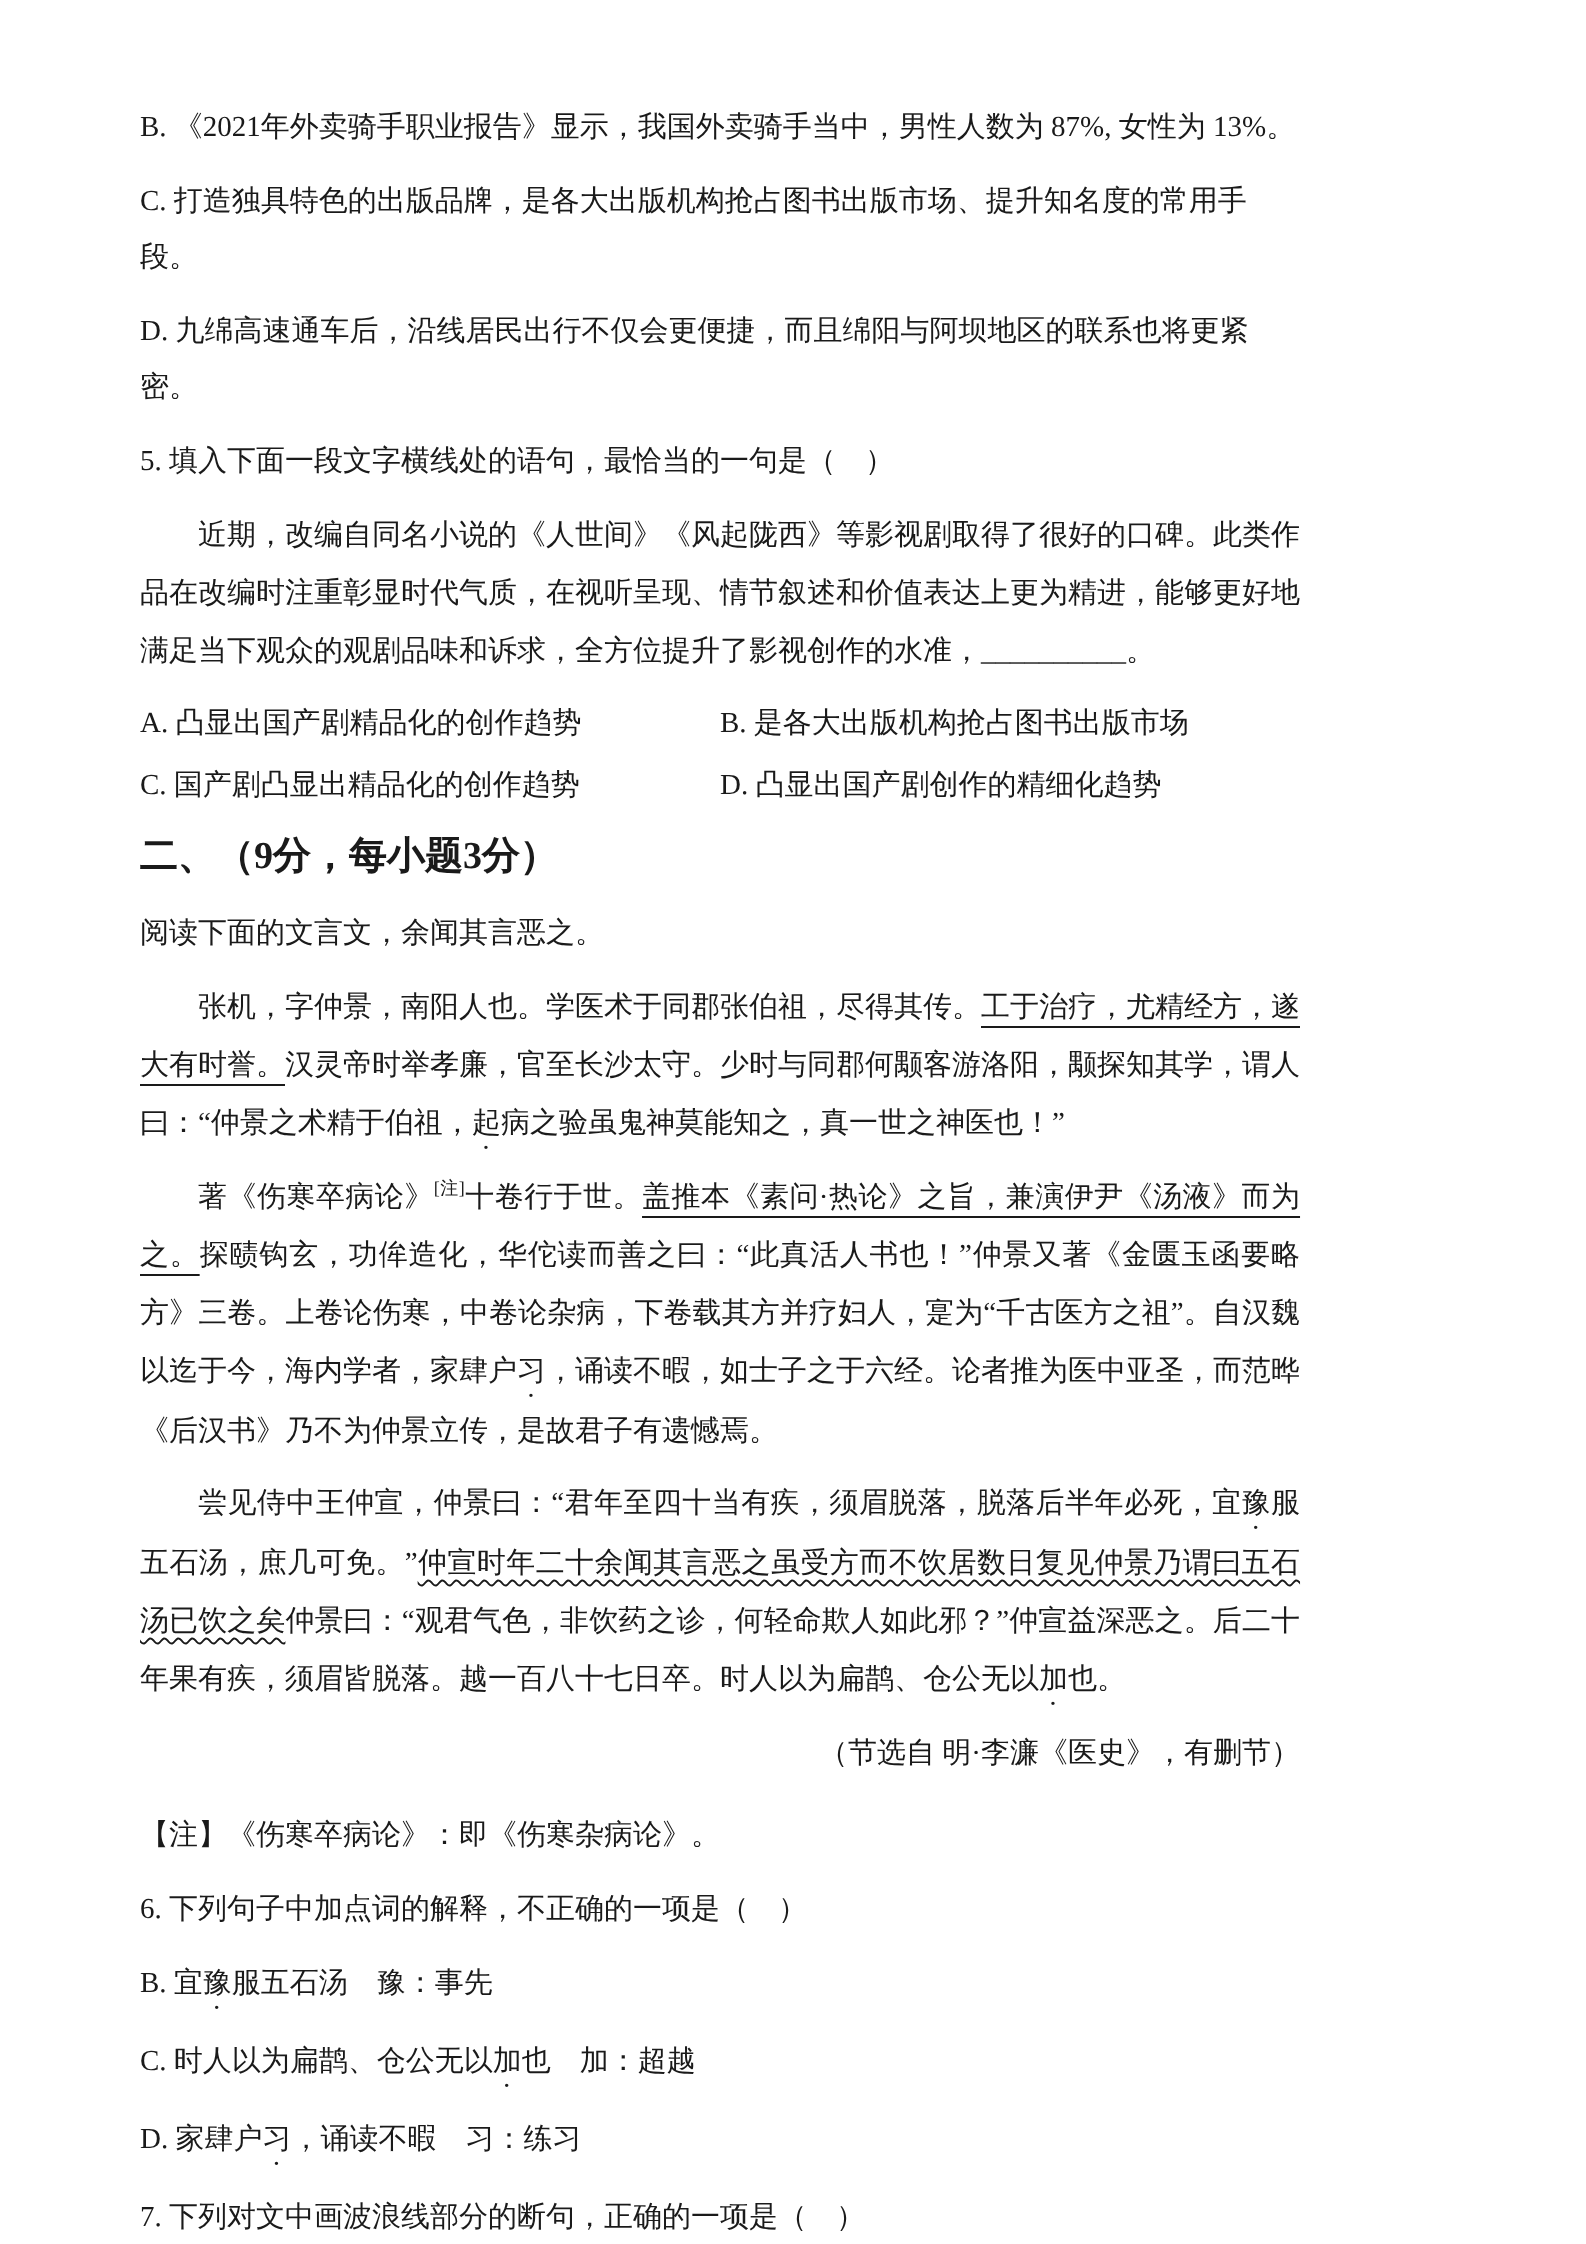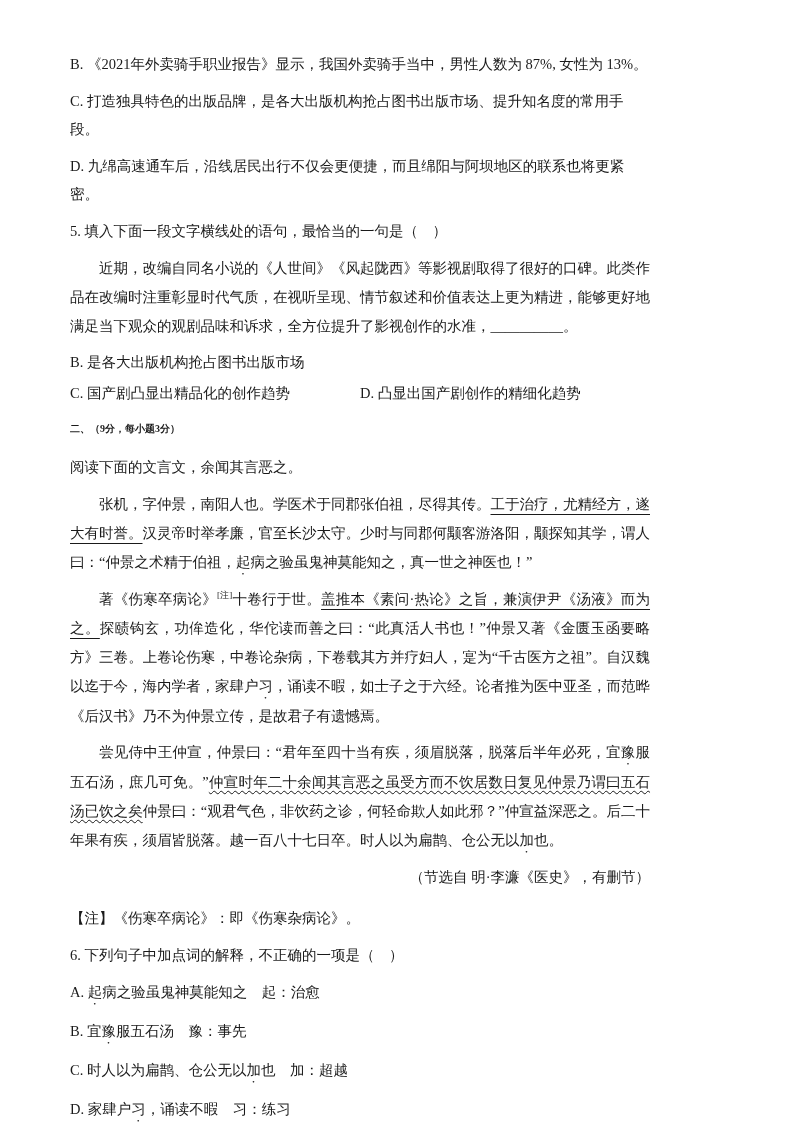--- a/index.html
+++ b/index.html
@@ -9,21 +9,21 @@
     overflow:hidden;
   }
   .page{
     box-sizing:border-box;
     width:720px;height:1122px;
     padding:50px 70px 0 70px;
     font-size:14.5px;
   }
   .line{line-height:28px;margin-bottom:9px;}
   .para{line-height:29px;text-align:justify;text-indent:2em;margin-bottom:7px;}
-  .heading{font-weight:bold;font-size:10px;line-height:28px;margin:8px 0 10px 0;}
+  .heading{font-weight:bold;font-size:19px;line-height:28px;margin:8px 0 10px 0;}
   .cols{display:flex;line-height:28px;margin-bottom:3px;}
   .cols > div{width:50%;}
   .right{text-align:right;line-height:29px;margin-bottom:12px;}
   .u{text-decoration:underline;text-underline-offset:5px;text-decoration-thickness:1px;}
   .wavy{text-decoration:underline wavy;text-underline-offset:3px;text-decoration-thickness:1px;}
   .dot{
     -webkit-text-emphasis:filled dot #1a1a1a;
     text-emphasis:filled dot #1a1a1a;
     -webkit-text-emphasis-position:under right;
     text-emphasis-position:under right;
@@ -33,33 +33,33 @@
 </head>
 <body>
 
 <div class="page" id="doc-root">
     <div class="line"><span>B. 《2021年外卖骑手职业报告》显示，我国外卖骑手当中，男性人数为 87%, 女性为 13%。</span></div>
     <div class="line"><span>C. 打造独具特色的出版品牌，是各大出版机构抢占图书出版市场、提升知名度的常用手段。</span></div>
     <div class="line"><span>D. 九绵高速通车后，沿线居民出行不仅会更便捷，而且绵阳与阿坝地区的联系也将更紧密。</span></div>
     <div class="line"><span>5. 填入下面一段文字横线处的语句，最恰当的一句是（　）</span></div>
     <div class="para"><span>近期，改编自同名小说的《人世间》《风起陇西》等影视剧取得了很好的口碑。此类作品在改编时注重彰显时代气质，在视听呈现、情节叙述和价值表达上更为精进，能够更好地满足当下观众的观剧品味和诉求，全方位提升了影视创作的水准，__________。</span></div>
     <div class="cols">
+      <div>A. 凸显出国产剧精品化的创作趋势</div>
       <div>B. 是各大出版机构抢占图书出版市场</div>
     </div>
     <div class="cols">
       <div>C. 国产剧凸显出精品化的创作趋势</div>
       <div>D. 凸显出国产剧创作的精细化趋势</div>
     </div>
     <div class="heading"><span>二、（9分，每小题3分）</span></div>
     <div class="line"><span>阅读下面的文言文，余闻其言恶之。</span></div>
     <div class="para"><span>张机，字仲景，南阳人也。学医术于同郡张伯祖，尽得其传。</span><span class="u">工于治疗，尤精经方，遂大有时誉。</span><span>汉灵帝时举孝廉，官至长沙太守。少时与同郡何颙客游洛阳，颙探知其学，谓人曰：“仲景之术精于伯祖，</span><span class="dot">起</span><span>病之验虽鬼神莫能知之，真一世之神医也！”</span></div>
     <div class="para"><span>著《伤寒卒病论》</span><span class="sup">[注]</span><span>十卷行于世。</span><span class="u">盖推本《素问·热论》之旨，兼演伊尹《汤液》而为之。</span><span>探赜钩玄，</span><span>功侔造化，华佗读而善之曰：“此真活人书也！”仲景又著《金匮玉函要略方》三卷。上卷论伤寒，中卷</span><span>论杂病，下卷载其方并疗妇人，寔为“千古医方之祖”。自汉魏以迄于今，海内学者，家肆户</span><span class="dot">习</span><span>，诵读不</span><span>暇，如士子之于六经。论者推为医中亚圣，而范晔《后汉书》乃不为仲景立传，是故君子有遗憾焉。</span></div>
     <div class="para"><span>尝见侍中王仲宣，仲景曰：“君年至四十当有疾，须眉脱落，脱落后半年必死，宜</span><span class="dot">豫</span><span>服五石汤，庶几</span><span>可免。”</span><span class="wavy">仲宣时年二十余闻其言恶之虽受方而不饮居数日复见仲景乃谓曰五石汤已饮之矣</span><span>仲景曰：“观君</span><span>气色，非饮药之诊，何轻命欺人如此邪？”仲宣益深恶之。后二十年果有疾，须眉皆脱落。越一百八十七</span><span>日卒。时人以为扁鹊、仓公无以</span><span class="dot">加</span><span>也。</span></div>
     <div class="right"><span>（节选自 明·李濂《医史》，有删节）</span></div>
     <div class="line"><span>【注】《伤寒卒病论》：即《伤寒杂病论》。</span></div>
     <div class="line"><span>6. 下列句子中加点词的解释，不正确的一项是（　）</span></div>
-    <div class="line"><span>A. </span><span class="dot">起</span><span>病之验虽鬼神莫能知之　起：治愈</span></div>
     <div class="line"><span>B. 宜</span><span class="dot">豫</span><span>服五石汤　豫：事先</span></div>
     <div class="line"><span>C. 时人以为扁鹊、仓公无以</span><span class="dot">加</span><span>也　加：超越</span></div>
     <div class="line"><span>D. 家肆户</span><span class="dot">习</span><span>，诵读不暇　习：练习</span></div>
     <div class="line"><span>7. 下列对文中画波浪线部分的断句，正确的一项是（　）</span></div>
     <div class="line"><span>A. 仲宣时年二十/余闻其言恶之/虽受方而不饮/居数日/复见/仲景乃谓曰/五石汤已饮之矣/</span></div>
   </div>
 
 </body></html>

